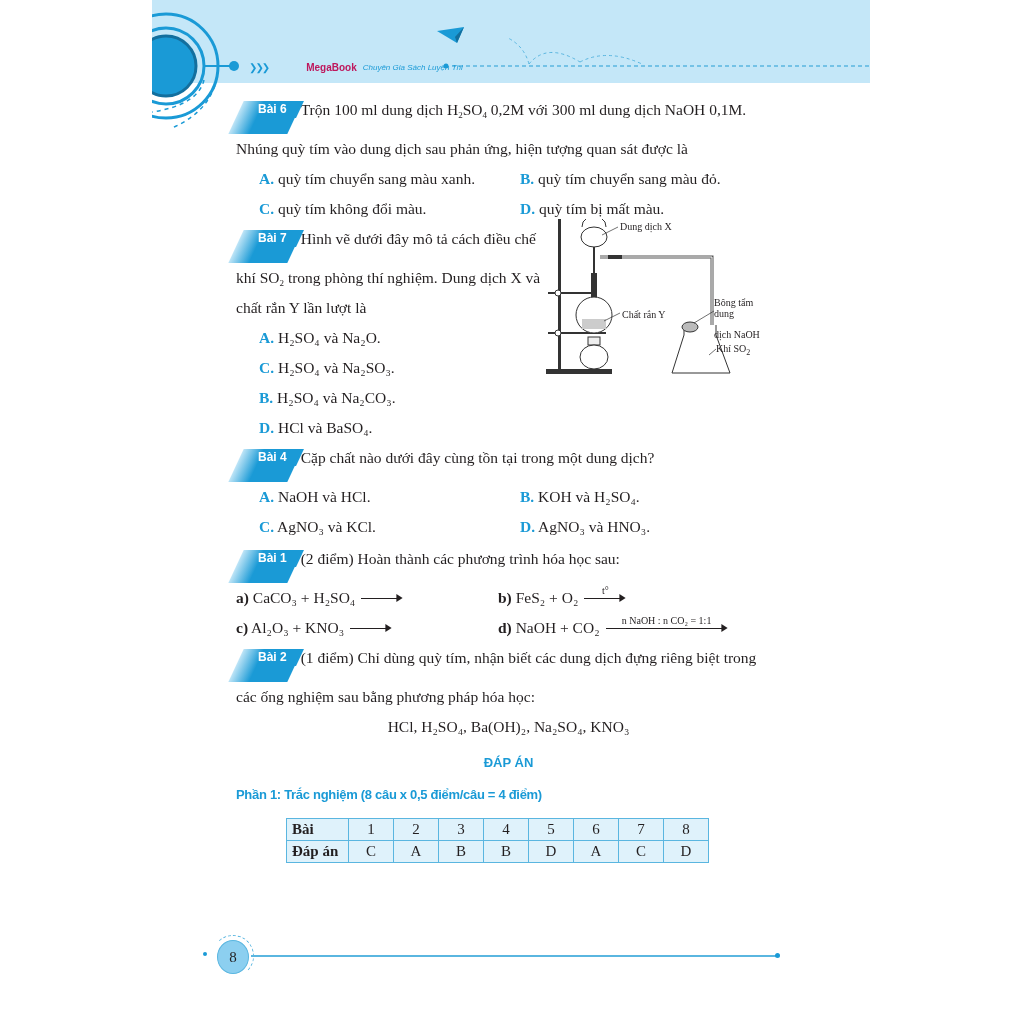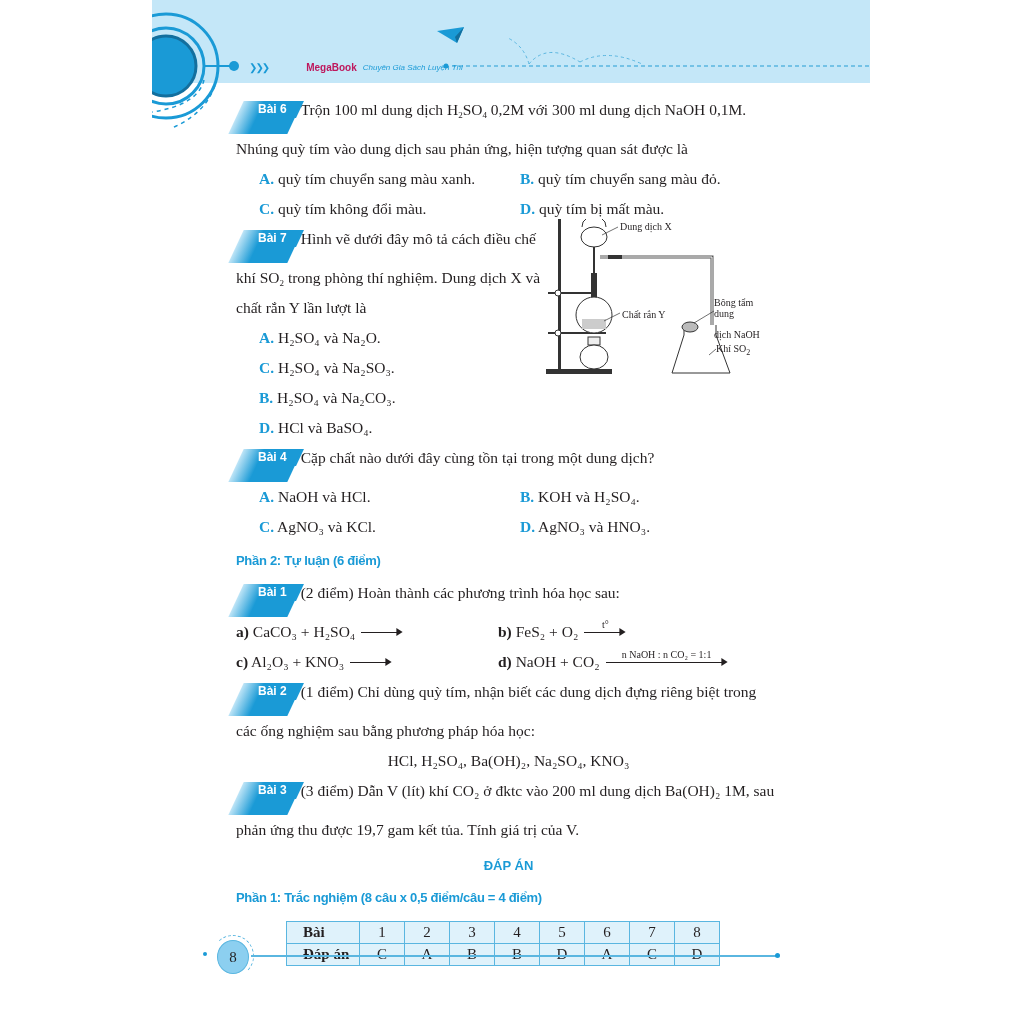--- a/index.html
+++ b/index.html
@@ -82,21 +82,21 @@
     color: #1a9ad6; font-weight: bold; font-size: 13px;
   }
   table.answers {
     border-collapse: collapse; margin-left: 50px; margin-top: 8px;
     font-size: 15px;
   }
   table.answers td {
     border: 1.5px solid #5ab6e0; background: #dff2fb; height: 21px; line-height: 21px;
     text-align: center; width: 44px; padding: 0;
   }
-  table.answers td.head { width: 56px; text-align: left; padding-left: 16px; font-weight: bold; }
+  table.answers td.head { width: 56px; text-align: left; padding-left: 5px; font-weight: bold; }
 
   .figure {
     position: absolute; left: 392px; top: 215px; width: 230px; height: 168px;
   }
   .fig-label {
     position: absolute; font-size: 10px; line-height: 11px; color: #231f20;
   }
 
   .footer-line {
     position: absolute; left: 99px; top: 955px; width: 528px; height: 2px; background: #5ab6e0;
@@ -182,44 +182,39 @@
       <div class="opt-row">
         <div class="opt"><span class="opt-letter">A.</span> <span>NaOH và HCl.</span></div>
         <div class="opt"><span class="opt-letter">B.</span> <span>KOH và H₂SO₄.</span></div>
       </div>
       <div class="opt-row">
         <div class="opt"><span class="opt-letter">C.</span> <span>AgNO₃ và KCl.</span></div>
         <div class="opt"><span class="opt-letter">D.</span> <span>AgNO₃ và HNO₃.</span></div>
       </div>
     </div>
 
-    <div class="section-title" style="margin-top:4px;height:30px;line-height:30px;">Phần 2: Tự luận (6 điểm)</div>
 
     <div style="margin-top:2px;">
       <div class="q-line"><span class="badge"><span>Bài 1</span></span><span>(2 điểm) Hoàn thành các phương trình hóa học sau:</span></div>
       <div class="eq-row">
         <div class="eq"><span class="eq-label">a)</span> <span>CaCO₃ + H₂SO₄</span><span class="arrow" style="width:42px;"></span></div>
         <div class="eq"><span class="eq-label">b)</span> <span>FeS₂ + O₂</span><span class="arrow" style="width:42px;"><span class="cond">t°</span></span></div>
       </div>
       <div class="eq-row">
         <div class="eq"><span class="eq-label">c)</span> <span>Al₂O₃ + KNO₃</span><span class="arrow" style="width:42px;"></span></div>
         <div class="eq"><span class="eq-label">d)</span> <span>NaOH + CO₂</span><span class="arrow" style="width:122px;"><span class="cond">n NaOH : n CO₂ = 1:1</span></span></div>
       </div>
     </div>
 
     <div>
       <div class="q-line"><span class="badge"><span>Bài 2</span></span><span>(1 điểm) Chỉ dùng quỳ tím, nhận biết các dung dịch đựng riêng biệt trong</span></div>
       <div class="q-line">các ống nghiệm sau bằng phương pháp hóa học:</div>
       <div class="q-line centered">HCl, H₂SO₄, Ba(OH)₂, Na₂SO₄, KNO₃</div>
     </div>
 
-    <div>
-      <div class="q-line"><span class="badge"><span>Bài 3</span></span><span>(3 điểm) Dẫn V (lít) khí CO₂ ở đktc vào 200 ml dung dịch Ba(OH)₂ 1M, sau</span></div>
-      <div class="q-line">phản ứng thu được 19,7 gam kết tủa. Tính giá trị của V.</div>
-    </div>
 
     <div class="dap-an" style="margin-top:4px;height:34px;line-height:34px;">ĐÁP ÁN</div>
     <div class="section-title" style="height:30px;line-height:30px;">Phần 1: Trắc nghiệm (8 câu x 0,5 điểm/câu = 4 điểm)</div>
     <table class="answers">
       <tbody>
           <tr>
         <td class="head">Bài</td>
         <td>1</td>
             <td>2</td>
         <td>3</td>

